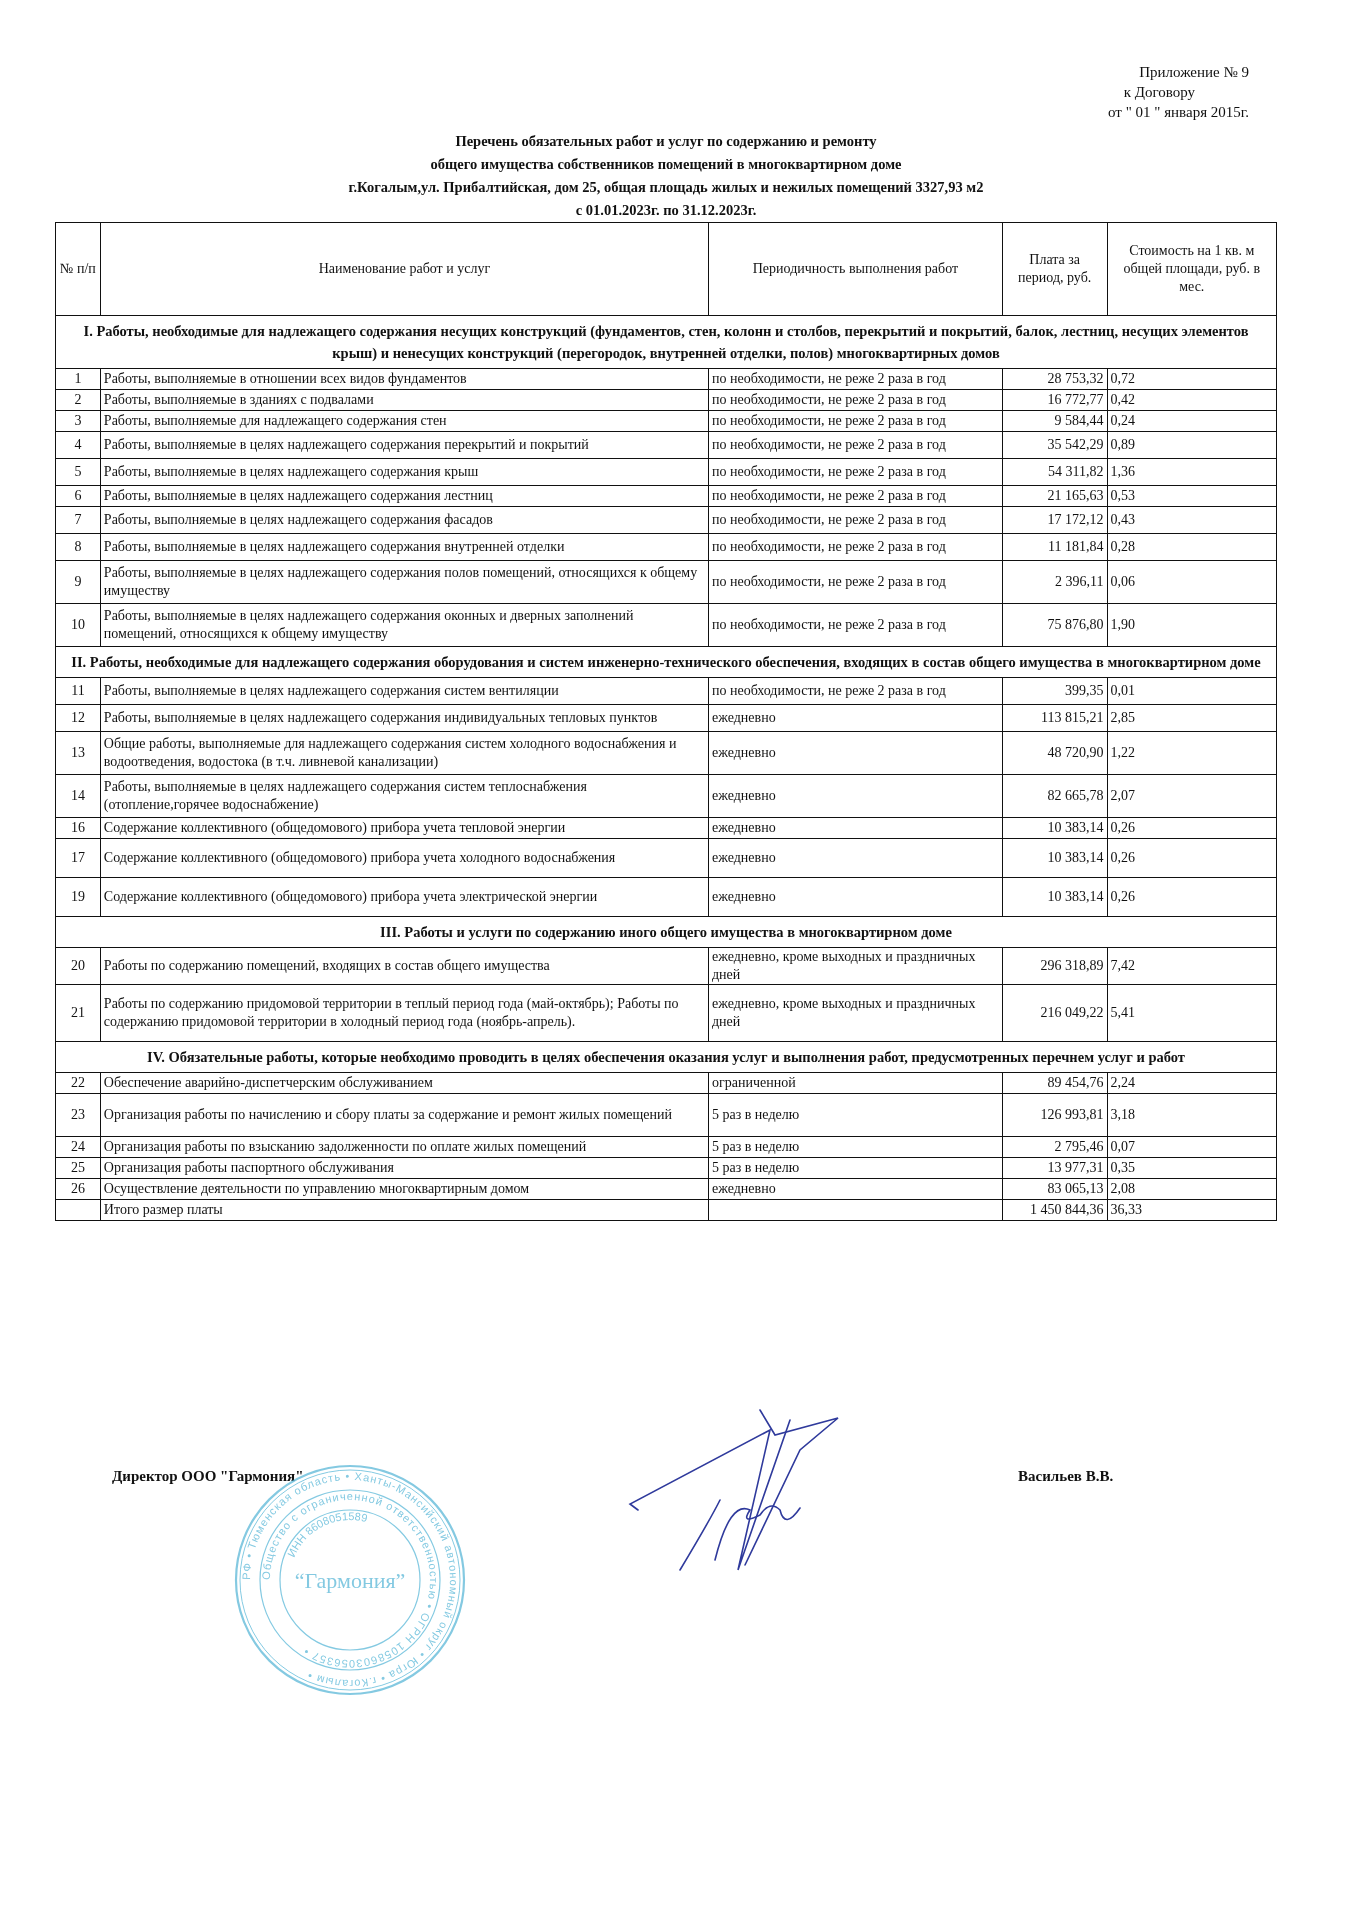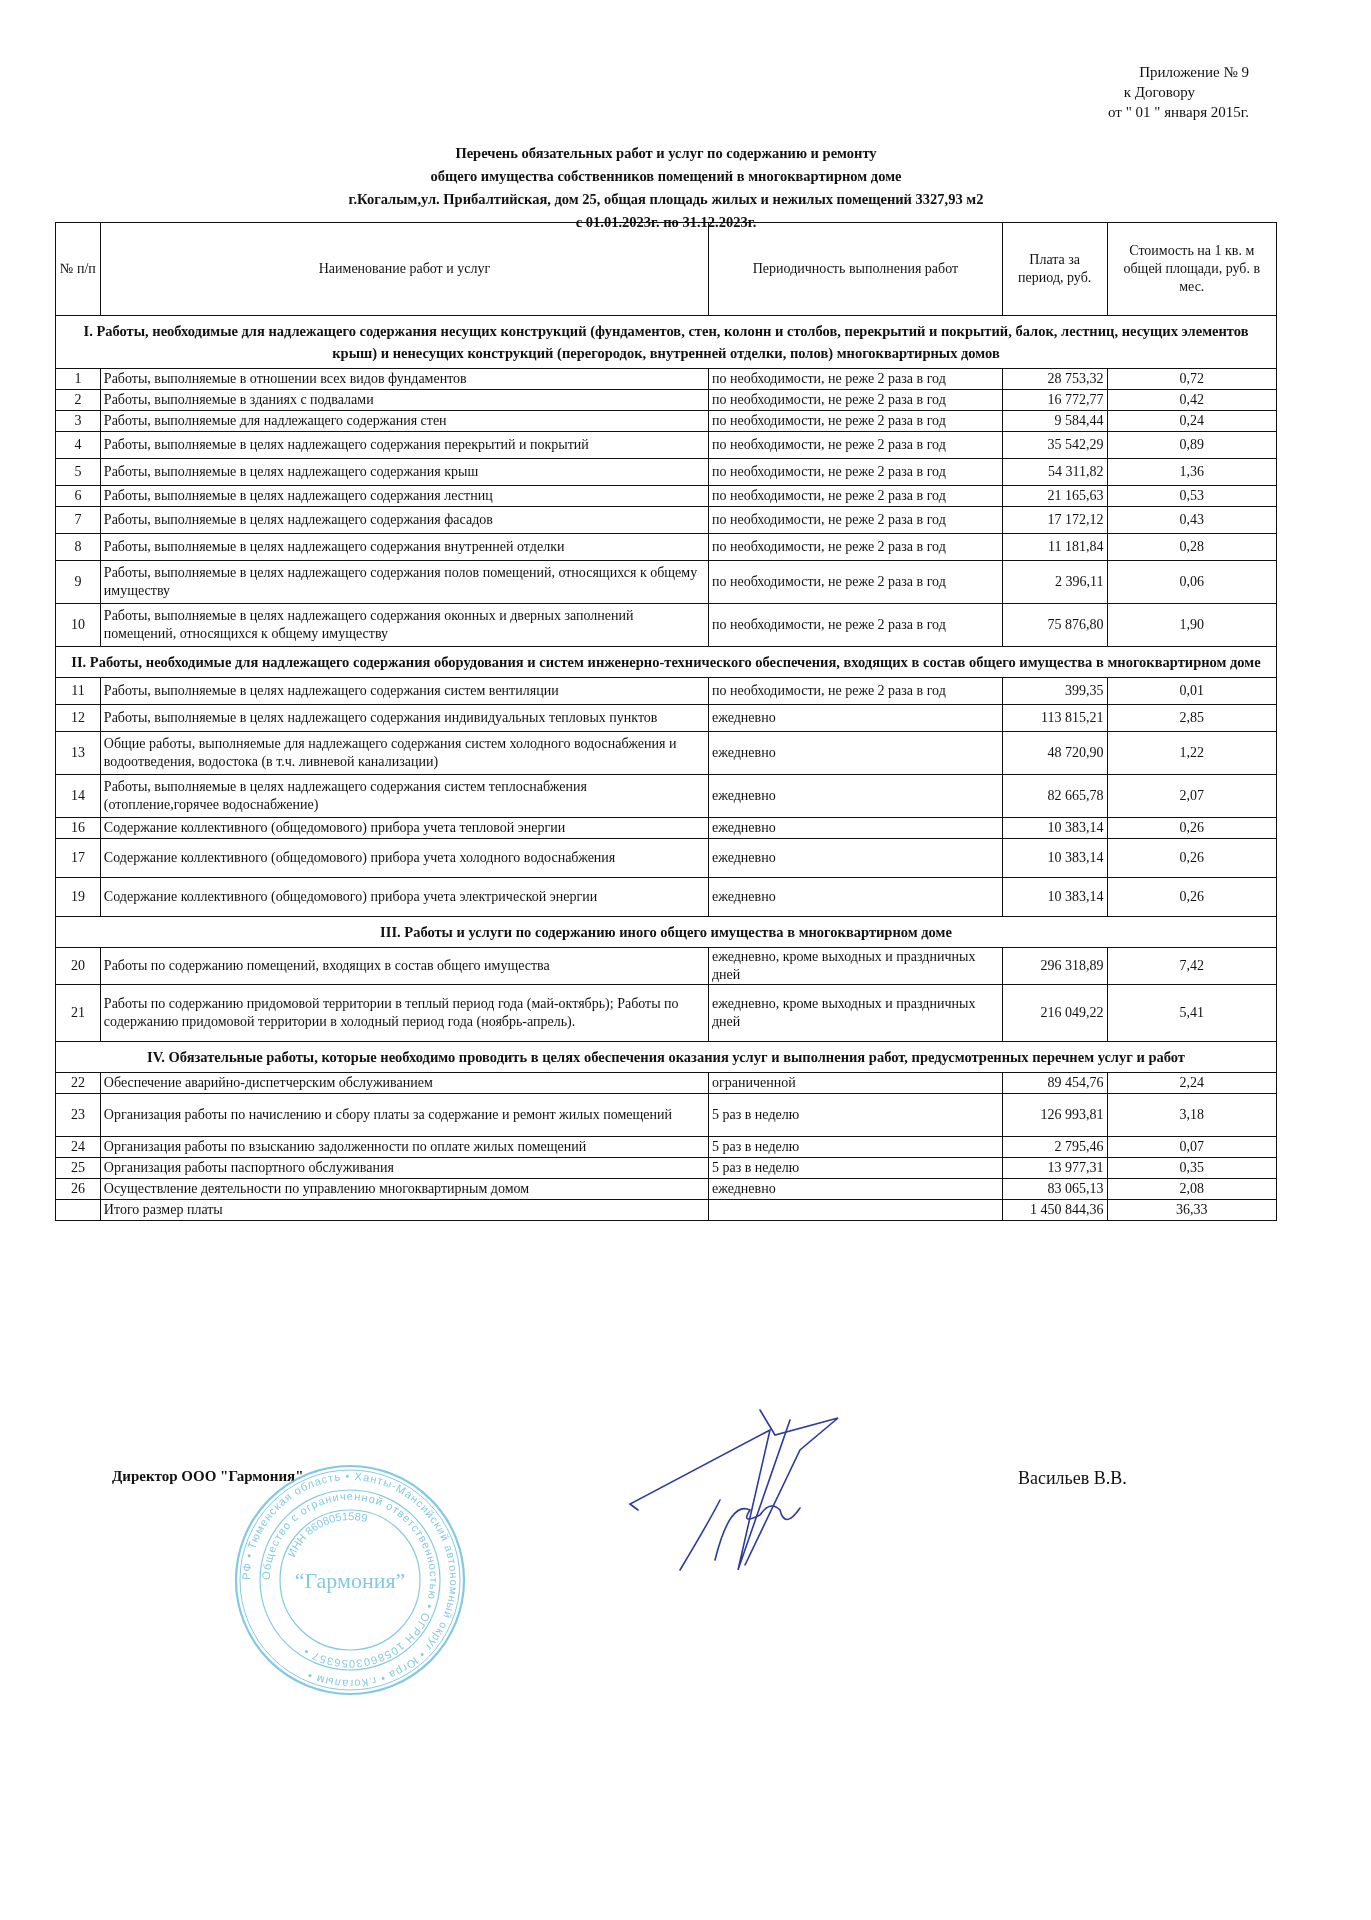--- a/index.html
+++ b/index.html
@@ -7,40 +7,40 @@
          font-family: "Liberation Serif", "DejaVu Serif", serif; color: #111; }
 
   .appendix { position: absolute; top: 62px; right: 122px; text-align: right;
               font-size: 15px; line-height: 20px; }
   .appendix div { white-space: nowrap; }
   .appendix .l1 { padding-right: 0; }
   .appendix .l2 { padding-right: 54px; }
   .appendix .l3 { padding-right: 0; }
 
   .titleblock { position: absolute; top: 130px; left: 0; width: 1332px; text-align: center;
-                font-weight: bold; font-size: 14.5px; line-height: 23px; margin-top: 12px; }
+                font-weight: bold; font-size: 14.5px; line-height: 23px; }
 
   table.main { position: absolute; top: 222px; left: 55px; width: 1222px;
                border-collapse: collapse; font-size: 14px; line-height: 18px; }
   table.main td, table.main th { border: 1.5px solid #111; padding: 0 3px; vertical-align: middle; }
   table.main th { font-weight: normal; text-align: center; height: 92px; font-size: 14px; }
   td.num { text-align: center; width: 38px; }
   td.name { text-align: left; width: 604px; }
   td.period { text-align: left; width: 288px; }
   td.pay { text-align: right; width: 98px; }
-  td.cost { text-align: center; width: 163px; }
+  td.cost { text-align: left; width: 163px; }
   tr.section td { text-align: center; font-weight: bold; font-size: 14.5px; line-height: 22px; padding: 4px 8px; }
   tr.r1 td { height: 20px; }
   tr.r2 td { height: 26px; }
   tr.r3 td { height: 38px; }
   tr.r4 td { height: 42px; }
   tr.r5 td { height: 56px; }
 
   .director { position: absolute; top: 1468px; left: 112px; font-weight: bold; font-size: 15px; }
-  .signer { position: absolute; top: 1468px; left: 1018px; font-weight: normal; font-size: 18px; }
+  .signer { position: absolute; top: 1468px; left: 1018px; font-weight: bold; font-size: 15px; }
 
   .stamp { position: absolute; left: 230px; top: 1460px; width: 240px; height: 240px; }
   .signature { position: absolute; left: 620px; top: 1390px; width: 320px; height: 190px; }
 </style>
 </head>
 <body>
 
 <div class="appendix">
   <div class="l1">Приложение № 9</div>
   <div class="l2">к Договору</div>

